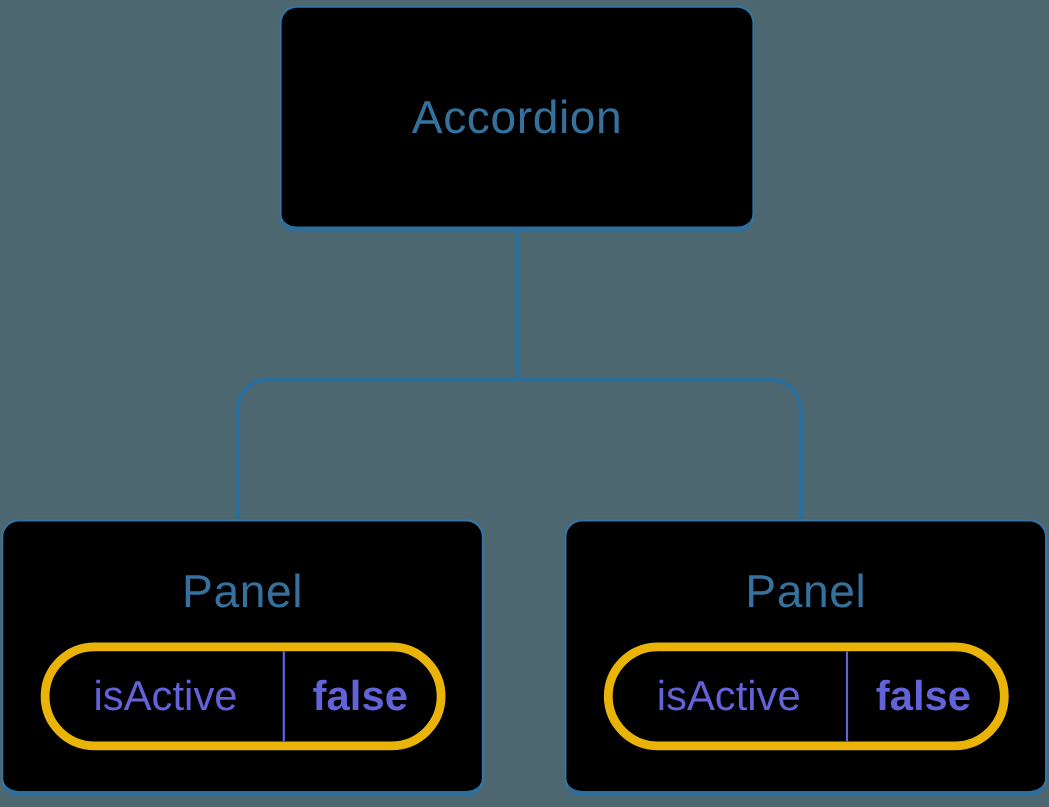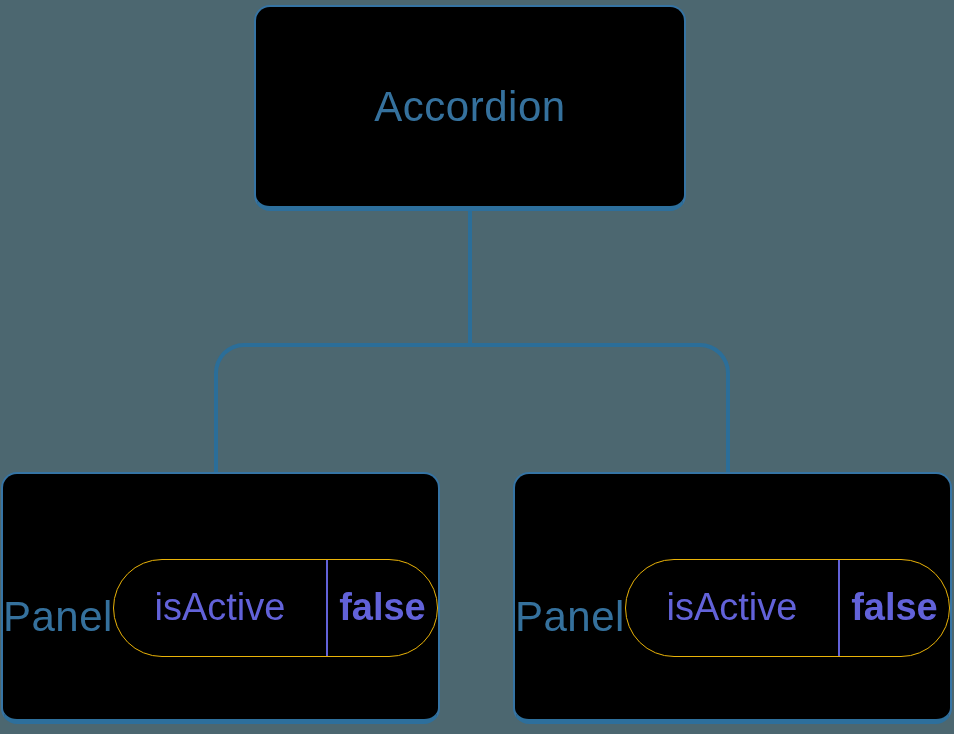--- a/index.html
+++ b/index.html
@@ -58,21 +58,21 @@
     height: 206px;
     display: flex;
     align-items: center;
     justify-content: center;
   }
   .card-panel {
     top: 472px;
     width: 439px;
     height: 252px;
     display: flex;
-    flex-direction: row;
+    flex-direction: column;
     align-items: center;
   }
   .card-panel-left  { left: 1px; }
   .card-panel-right { left: 513px; }
 
   .node-title {
     color: #35719d;
     font-size: 42px;
     font-weight: 500;
     letter-spacing: 0.5px;
@@ -81,21 +81,21 @@
     margin-top: 40px;
     line-height: 48px;
   }
 
   
   .prop-pill {
     box-sizing: border-box;
     margin-top: 22px;
     width: 368px;
     height: 98px;
-    border: 1px solid #eab308;
+    border: 8px solid #eab308;
     border-radius: 49px;
     display: flex;
     align-items: stretch;
     overflow: hidden;
   }
   .prop-name {
     width: 214px;
     box-sizing: border-box;
     border-right: 2px solid #6262d9;
     display: flex;

